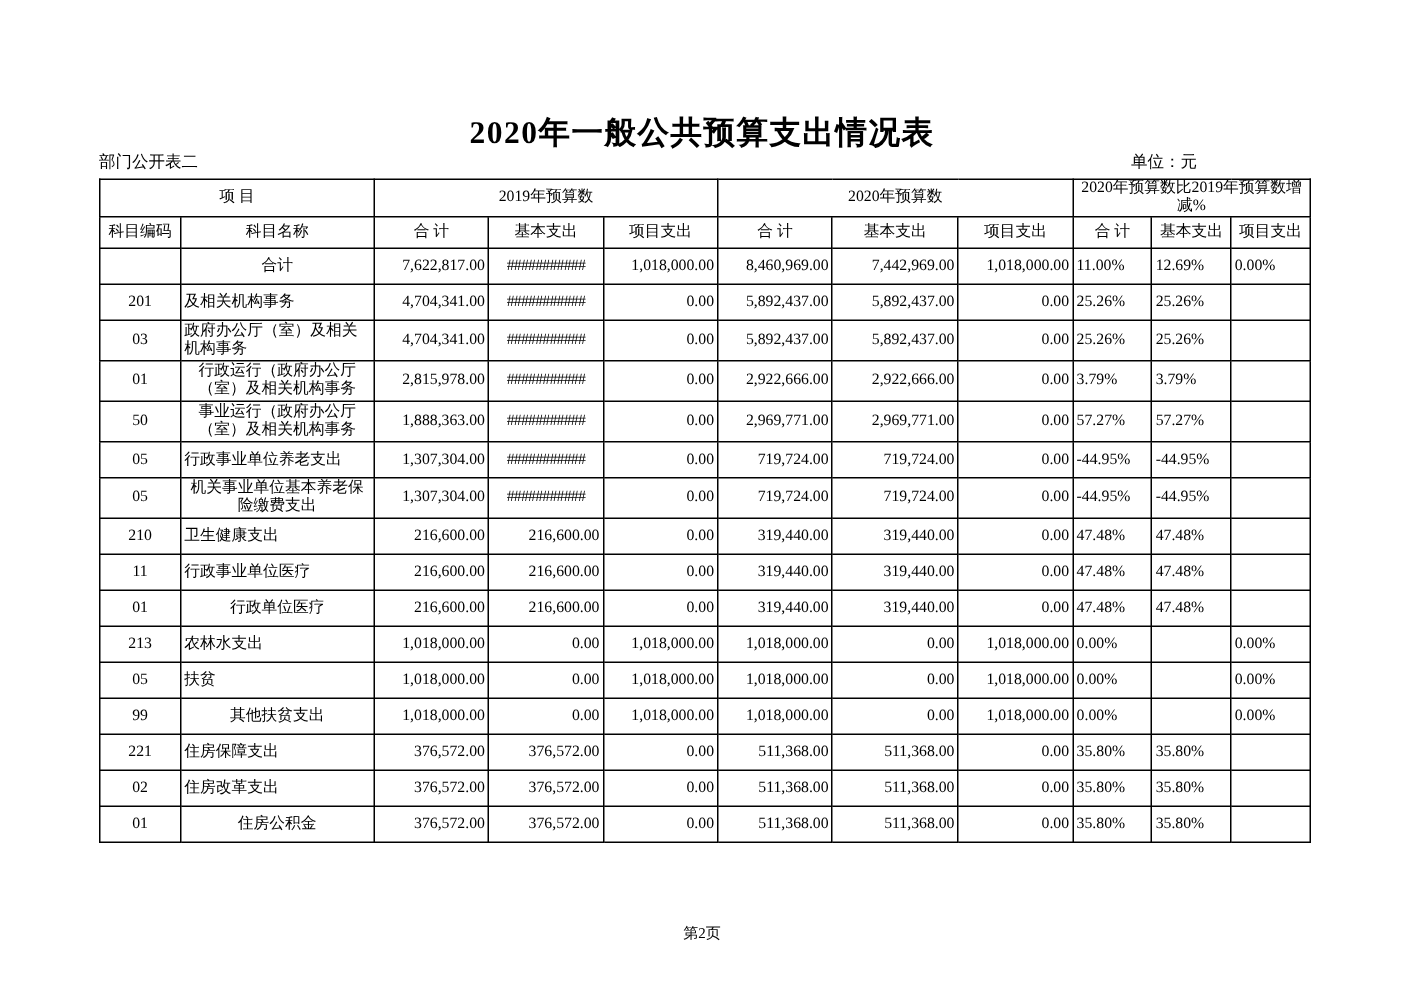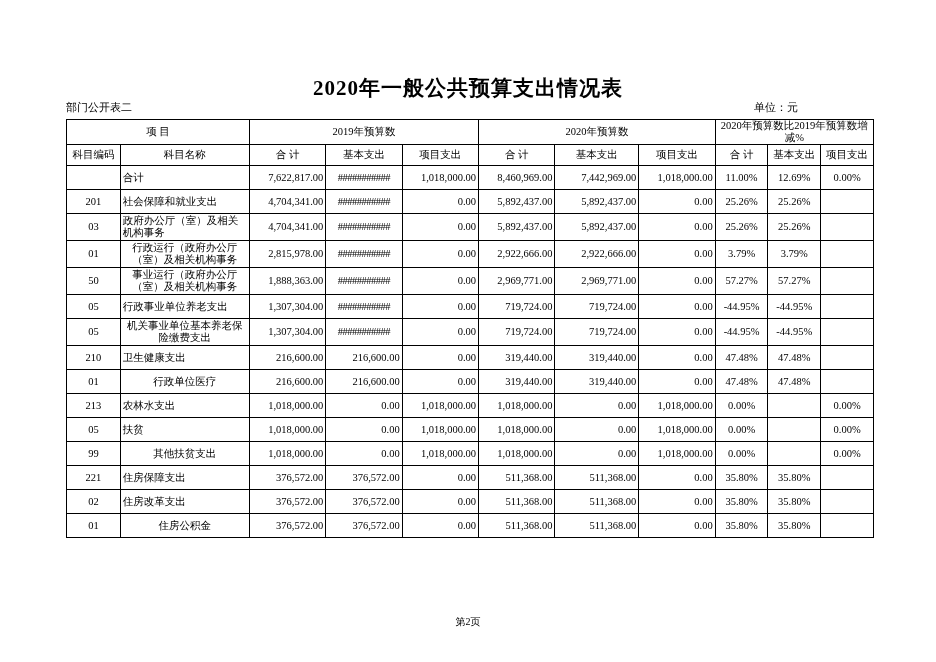--- a/index.html
+++ b/index.html
@@ -74,33 +74,33 @@
   .c-name {
     width: 120px;
   }
   .c-num {
     width: 63px;
     text-align: right;
     padding-right: 3px;
   }
   .c-pct {
     width: 47px;
-    text-align: center;
+    text-align: left;
     padding-right: 3px;
   }
   td.row-cell {
     height: 23px;
   }
   td.row-cell2 {
     height: 26px;
   }
   .name-indent1 { padding-left: 10px; }
   .name-indent2 { padding-left: 20px; }
   .name-indent3 { padding-left: 30px; text-align: center; }
-  .name-center { }
+  .name-center { text-align: center; }
   .hash {
     text-align: center;
     letter-spacing: -0.5px;
     font-size: 10px;
   }
   .footer {
     position: absolute;
     top: 615px;
     left: 0;
     width: 936px;
@@ -163,21 +163,21 @@
           <td class="c-num row-cell">1,018,000.00</td>
           <td class="c-num row-cell">8,460,969.00</td>
           <td class="c-num row-cell">7,442,969.00</td>
           <td class="c-num row-cell">1,018,000.00</td>
           <td class="c-pct row-cell">11.00%</td>
           <td class="c-pct row-cell">12.69%</td>
           <td class="c-pct row-cell">0.00%</td>
         </tr>
         <tr>
           <td class="c-code row-cell">201</td>
-          <td class="c-name row-cell name-indent1">社会保障和就业支出</td>
+          <td class="c-name row-cell name-indent1">及相关机构事务</td>
           <td class="c-num row-cell">4,704,341.00</td>
           <td class="c-num row-cell hash">###########</td>
           <td class="c-num row-cell">0.00</td>
           <td class="c-num row-cell">5,892,437.00</td>
           <td class="c-num row-cell">5,892,437.00</td>
           <td class="c-num row-cell">0.00</td>
           <td class="c-pct row-cell">25.26%</td>
           <td class="c-pct row-cell">25.26%</td>
           <td class="c-pct row-cell"></td>
         </tr>
@@ -253,20 +253,33 @@
           <td class="c-num row-cell">216,600.00</td>
           <td class="c-num row-cell">0.00</td>
           <td class="c-num row-cell">319,440.00</td>
           <td class="c-num row-cell">319,440.00</td>
           <td class="c-num row-cell">0.00</td>
           <td class="c-pct row-cell">47.48%</td>
           <td class="c-pct row-cell">47.48%</td>
           <td class="c-pct row-cell"></td>
         </tr>
         <tr>
+          <td class="c-code row-cell">11</td>
+          <td class="c-name row-cell name-indent2">行政事业单位医疗</td>
+          <td class="c-num row-cell">216,600.00</td>
+          <td class="c-num row-cell">216,600.00</td>
+          <td class="c-num row-cell">0.00</td>
+          <td class="c-num row-cell">319,440.00</td>
+          <td class="c-num row-cell">319,440.00</td>
+          <td class="c-num row-cell">0.00</td>
+          <td class="c-pct row-cell">47.48%</td>
+          <td class="c-pct row-cell">47.48%</td>
+          <td class="c-pct row-cell"></td>
+        </tr>
+        <tr>
           <td class="c-code row-cell">01</td>
           <td class="c-name row-cell name-indent3">行政单位医疗</td>
           <td class="c-num row-cell">216,600.00</td>
           <td class="c-num row-cell">216,600.00</td>
           <td class="c-num row-cell">0.00</td>
           <td class="c-num row-cell">319,440.00</td>
           <td class="c-num row-cell">319,440.00</td>
           <td class="c-num row-cell">0.00</td>
           <td class="c-pct row-cell">47.48%</td>
           <td class="c-pct row-cell">47.48%</td>

